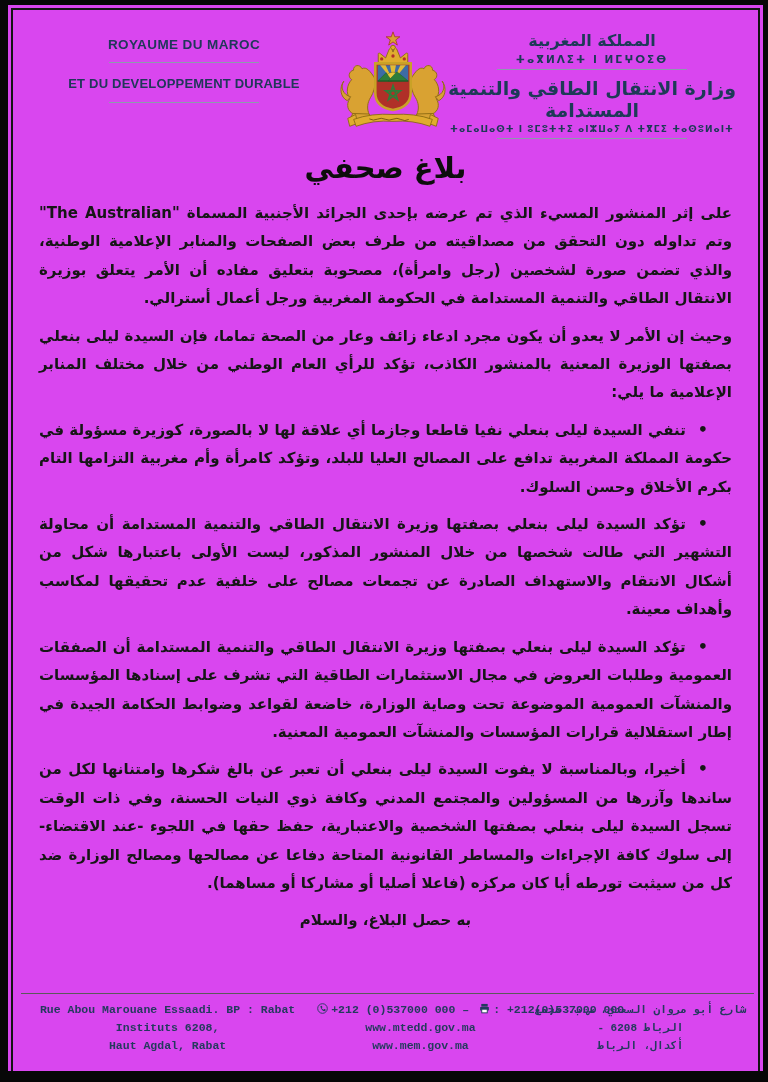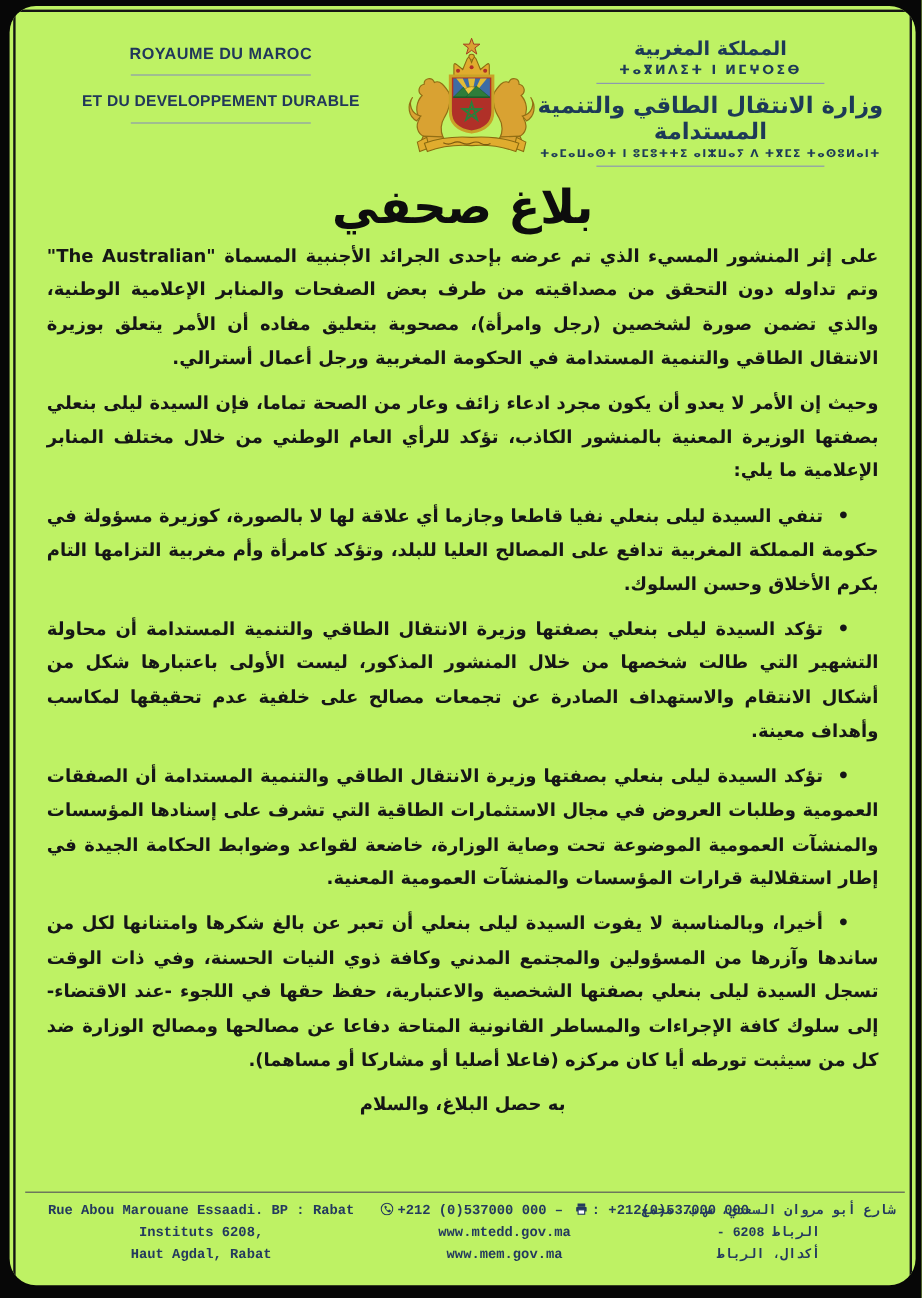--- a/index.html
+++ b/index.html
@@ -3,21 +3,21 @@
 <meta charset="utf-8">
 <style>
   html,body{margin:0;padding:0;}
   body{
     width:768px;height:1082px;overflow:hidden;position:relative;
     background:#070707;
     font-family:"DejaVu Sans", sans-serif;
   }
   .page{
     position:absolute;left:8px;top:5px;right:5px;bottom:11px;
-    background:#bef264;overflow:hidden;border-radius:22px;
+    background:#d946ef;overflow:hidden;
   }
   .page-border{
     position:absolute;left:3px;right:3px;top:3px;bottom:-4px;
     border:2px solid #141414;border-bottom:none;pointer-events:none;
   }
   
   .hdr-left{
     position:absolute;left:30px;top:32px;width:292px;text-align:center;
     color:#21375a;font-weight:bold;font-family:"Liberation Sans", sans-serif;
   }
@@ -31,21 +31,21 @@
     color:#1d3a57;font-weight:bold;
   }
   .hdr-right .kgd{font-size:16px;}
   .tifi{font-size:10.5px;letter-spacing:2px;margin-top:3px;white-space:nowrap;}
   .tifi2{font-size:9px;letter-spacing:1px;margin-top:3px;white-space:nowrap;}
   .sep-ar{width:190px;border-top:1px solid #8d9aae;margin:4px auto 7px;}
   .hdr-right .min{font-size:19px;line-height:22px;}
   
   .doc-title{
     position:absolute;top:146px;left:0;width:100%;margin:0;
-    text-align:center;font-size:39px;font-weight:bold;color:#0d0d0d;
+    text-align:center;font-size:29px;font-weight:bold;color:#0d0d0d;
   }
   .body-text{
     position:absolute;top:194px;left:31px;right:31px;
     direction:rtl;text-align:justify;
     font-size:15px;line-height:28.4px;font-weight:bold;color:#161616;
   }
   .body-text p{margin:0 0 9px 0;}
   .body-text p.bullet{text-indent:24px;}
   .marker{margin-left:12px;font-size:16px;}
   .closing{text-align:center;text-align-last:center;margin-top:2px;}

